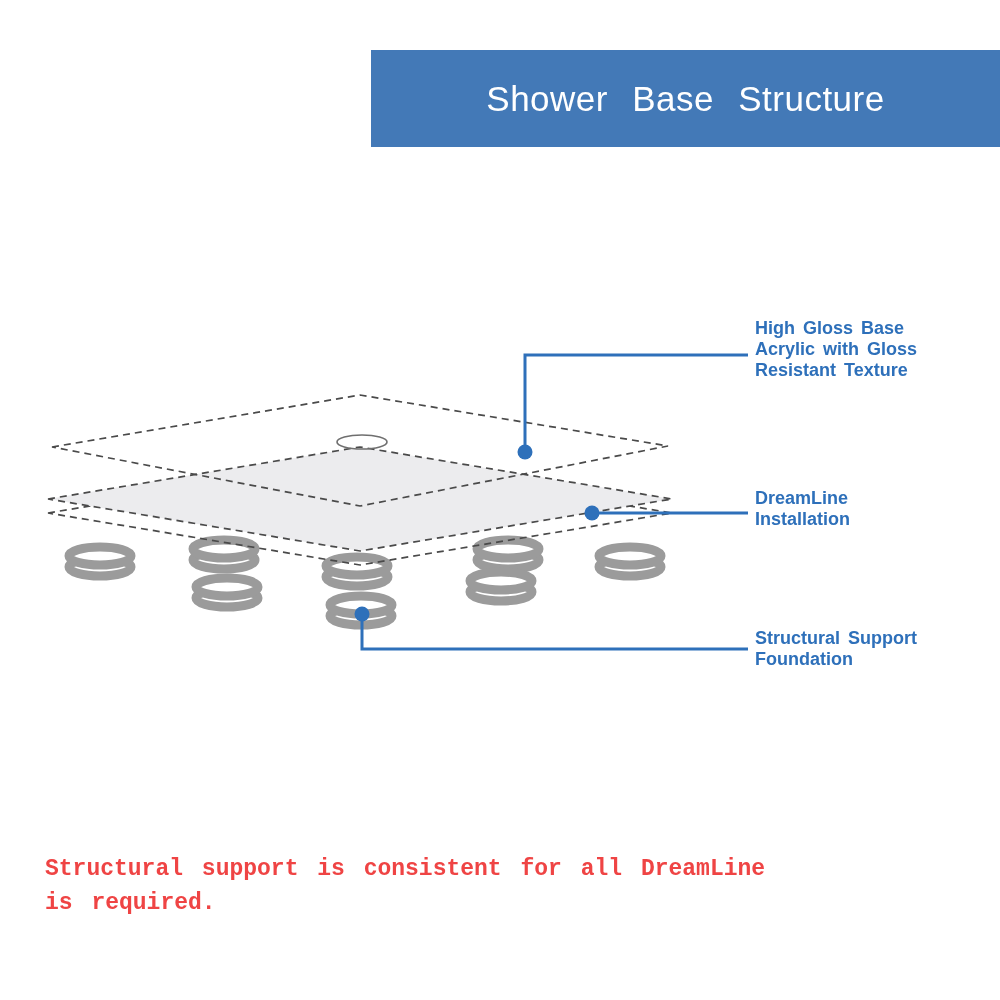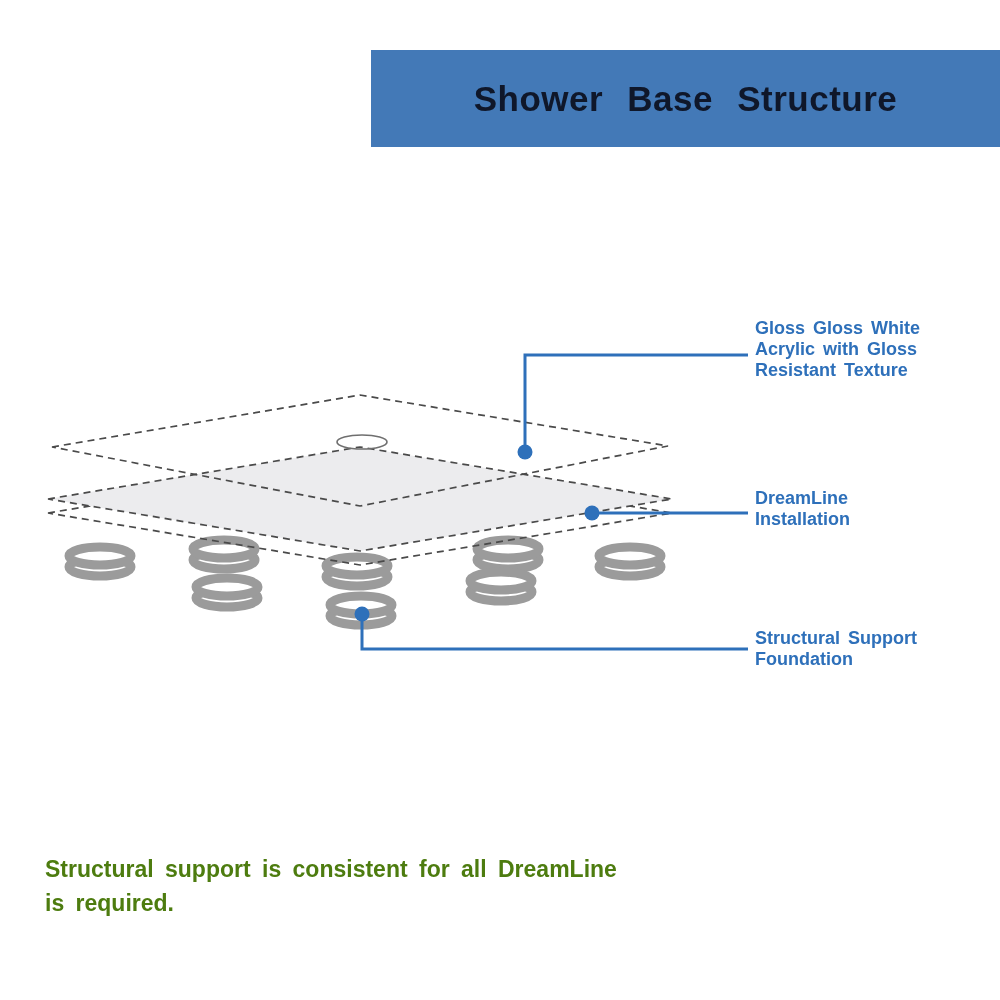--- a/index.html
+++ b/index.html
@@ -12,23 +12,23 @@
   }
   
   #header-bar{
     position:absolute;
     left:371px; top:50px;
     width:629px; height:97px;
     background:#4379b7;
     display:flex; align-items:center; justify-content:center;
   }
   #header-title{
-    color:#0f172a;
+    color:#ffffff;
     font-size:35px;
-    font-weight:bold;
+    font-weight:normal;
     letter-spacing:0.5px;
     word-spacing:14px;
     white-space:nowrap;
   }
   
   #diagram-svg{position:absolute;left:0;top:0;}
   .dash{fill:none;stroke:#4a4a4a;stroke-width:1.7;stroke-dasharray:7 5;}
   .slab-fill{fill:#ececee;stroke:#4a4a4a;stroke-width:1.7;stroke-dasharray:7 5;}
   .ring-bottom{fill:none;stroke:#9b9b9b;stroke-width:9;}
   .ring-top{fill:#ffffff;stroke:#9b9b9b;stroke-width:9;}
@@ -47,26 +47,27 @@
     white-space:nowrap;
   }
   #callout-acrylic{top:318px;}
   #callout-fiberglass{top:488px;}
   #callout-foundation{top:628px;}
   
   #footer-note{
     position:absolute;
     left:45px; top:853px;
     width:700px;
-    color:#4d7c0f;
+    color:#ef4444;
     font-weight:bold;
     font-size:23px;
     line-height:33.5px;
     word-spacing:5px;
     white-space:nowrap;
+    font-family:Liberation Mono, monospace;
   }
 </style>
 </head>
 <body>
 
 <div id="canvas">
 
   <div id="header-bar">
     <span id="header-title">Shower Base Structure</span>
   </div>
@@ -128,21 +129,21 @@
         <circle class="connector-dot" cx="592" cy="513" r="7.5"></circle>
       </g>
       <g>
         <polyline class="connector" points="362,614 362,649 748,649"></polyline>
         <circle class="connector-dot" cx="362" cy="614" r="7.5"></circle>
       </g>
     </g>
   </svg>
 
   <div class="callout" id="callout-acrylic">
-    <div>Gloss Gloss White</div>
+    <div>High Gloss Base</div>
     <div>Acrylic with Gloss</div>
     <div>Resistant Texture</div>
   </div>
   <div class="callout" id="callout-fiberglass">
     <div>DreamLine</div>
     <div>Installation</div>
   </div>
   <div class="callout" id="callout-foundation">
     <div>Structural Support</div>
     <div>Foundation</div>

